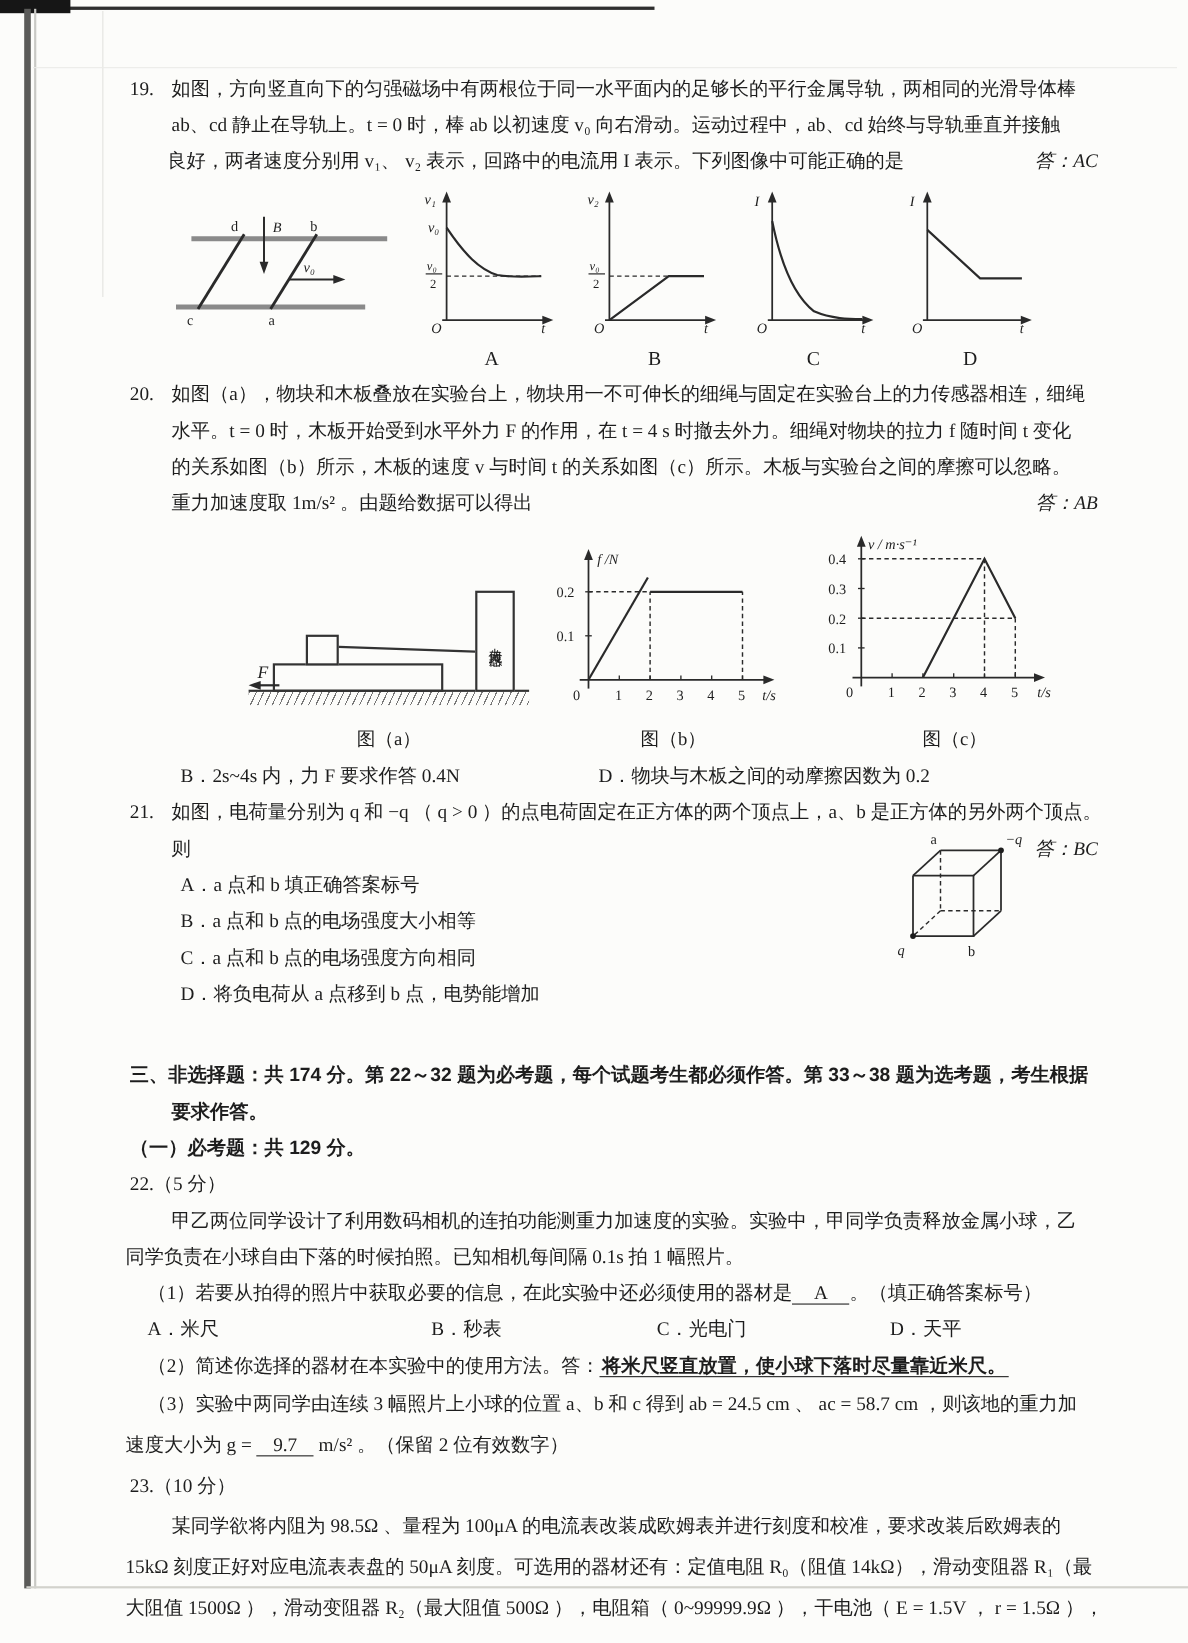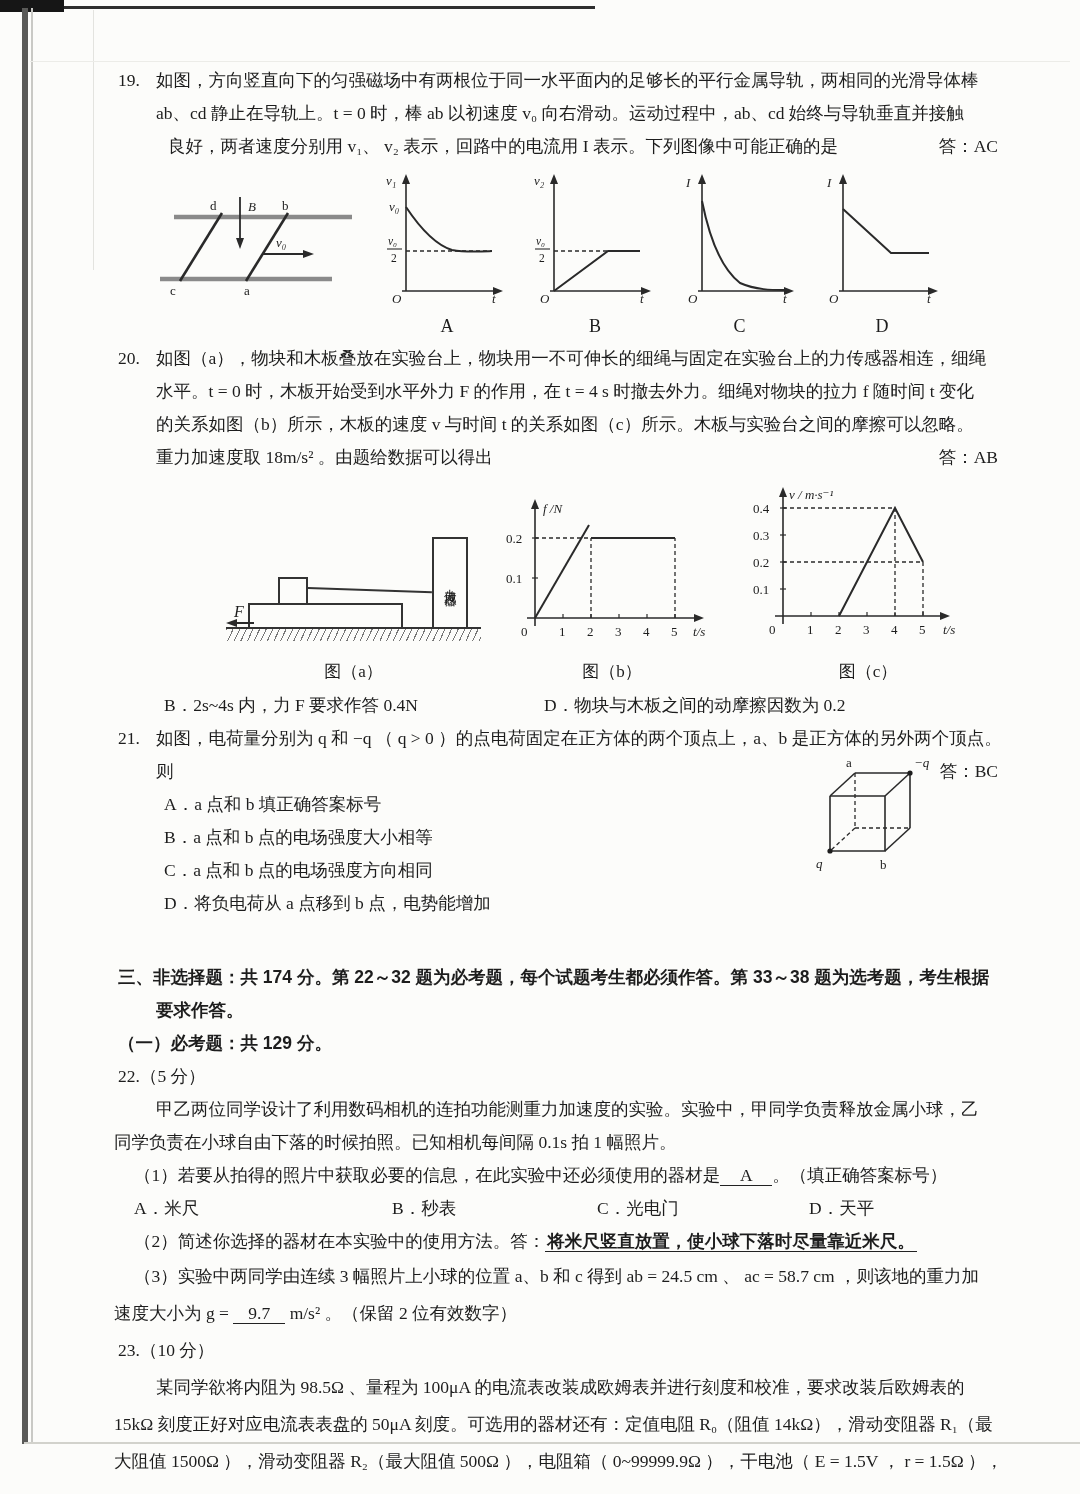--- a/index.html
+++ b/index.html
@@ -11,21 +11,21 @@
   .scan-left-dark{position:absolute;left:22px;top:8px;width:6px;height:1436px;background:#5a5a58;}
   .scan-left-light{position:absolute;left:31px;top:8px;width:2px;height:1436px;background:#c9c9c5;}
   .scan-left-faint{position:absolute;left:93px;top:10px;width:1px;height:260px;background:#e3e3df;}
   .scan-hline{position:absolute;left:30px;top:61px;width:1040px;height:1px;background:#ececе8;background:#ecece8;}
   .scan-bottom{position:absolute;left:24px;top:1442px;width:1056px;height:2px;background:#d2d2cc;}
 
   .content{position:absolute;left:118px;top:64px;width:880px;font-size:17.5px;line-height:33px;}
   .ln{white-space:nowrap;}
   .qnum{display:inline-block;width:38px;}
   .flexline{display:flex;justify-content:space-between;}
-  .ansmark{white-space:nowrap;}
+  .ansmark{white-space:nowrap;font-style:italic;}
   .it{font-style:italic;}
   .hei{font-family:"Liberation Sans","DejaVu Sans",sans-serif;font-weight:bold;}
   .indent1{margin-left:16px;}
   .pindent{text-indent:38px;}
   .blank{display:inline-block;min-width:52px;text-align:center;border-bottom:1.6px solid #222;line-height:20px;}
   .written{font-weight:bold;border-bottom:1.8px solid #222;padding:0 2px;}
 
   .figrow19{display:flex;align-items:flex-start;gap:26px;margin:8px 0 6px 42px;}
   .rail{margin-top:16px;}
   .graphbox{text-align:center;}
@@ -75,21 +75,21 @@
   <div class="scan-left-light"></div>
   <div class="scan-left-faint"></div>
   <div class="scan-hline"></div>
   <div class="scan-bottom"></div>
 
   <div class="content">
 
     <div>
       <div class="ln"><span class="qnum">19.</span><span>如图，方向竖直向下的匀强磁场中有两根位于同一水平面内的足够长的平行金属导轨，两相同的光滑导体棒</span></div>
       <div class="ln" style="margin-left:38px">ab、cd 静止在导轨上。t = 0 时，棒 ab 以初速度 v₀ 向右滑动。运动过程中，ab、cd 始终与导轨垂直并接触</div>
-      <div class="ln flexline" style="margin-left:50px">
+      <div class="ln flexline" style="margin-left:34px">
         <span>良好，两者速度分别用 v₁、 v₂ 表示，回路中的电流用 I 表示。下列图像中可能正确的是</span>
         <span class="ansmark">答：AC</span>
       </div>
     </div>
 
     <div class="figrow19">
 
       <svg class="rail" width="200" height="115">
         <line class="thick" x1="14" y1="30" x2="192" y2="30"></line>
         <line class="thick" x1="0" y1="92" x2="172" y2="92"></line>
@@ -171,21 +171,21 @@
         </svg>
         <div class="glabel">D</div>
       </div>
     </div>
 
     <div>
       <div class="ln"><span class="qnum">20.</span><span>如图（a），物块和木板叠放在实验台上，物块用一不可伸长的细绳与固定在实验台上的力传感器相连，细绳</span></div>
       <div class="ln" style="margin-left:38px">水平。t = 0 时，木板开始受到水平外力 F 的作用，在 t = 4 s 时撤去外力。细绳对物块的拉力 f 随时间 t 变化</div>
       <div class="ln" style="margin-left:38px">的关系如图（b）所示，木板的速度 v 与时间 t 的关系如图（c）所示。木板与实验台之间的摩擦可以忽略。</div>
       <div class="ln flexline" style="margin-left:38px">
-        <span>重力加速度取 18m/s² 。由题给数据可以得出</span>
+        <span>重力加速度取 1m/s² 。由题给数据可以得出</span>
         <span class="ansmark">答：AB</span>
       </div>
     </div>
 
     <div class="figrow20">
 
       <div>
         <div class="figa">
           <div class="figa-ground"></div>
           <div class="figa-plank"></div>

